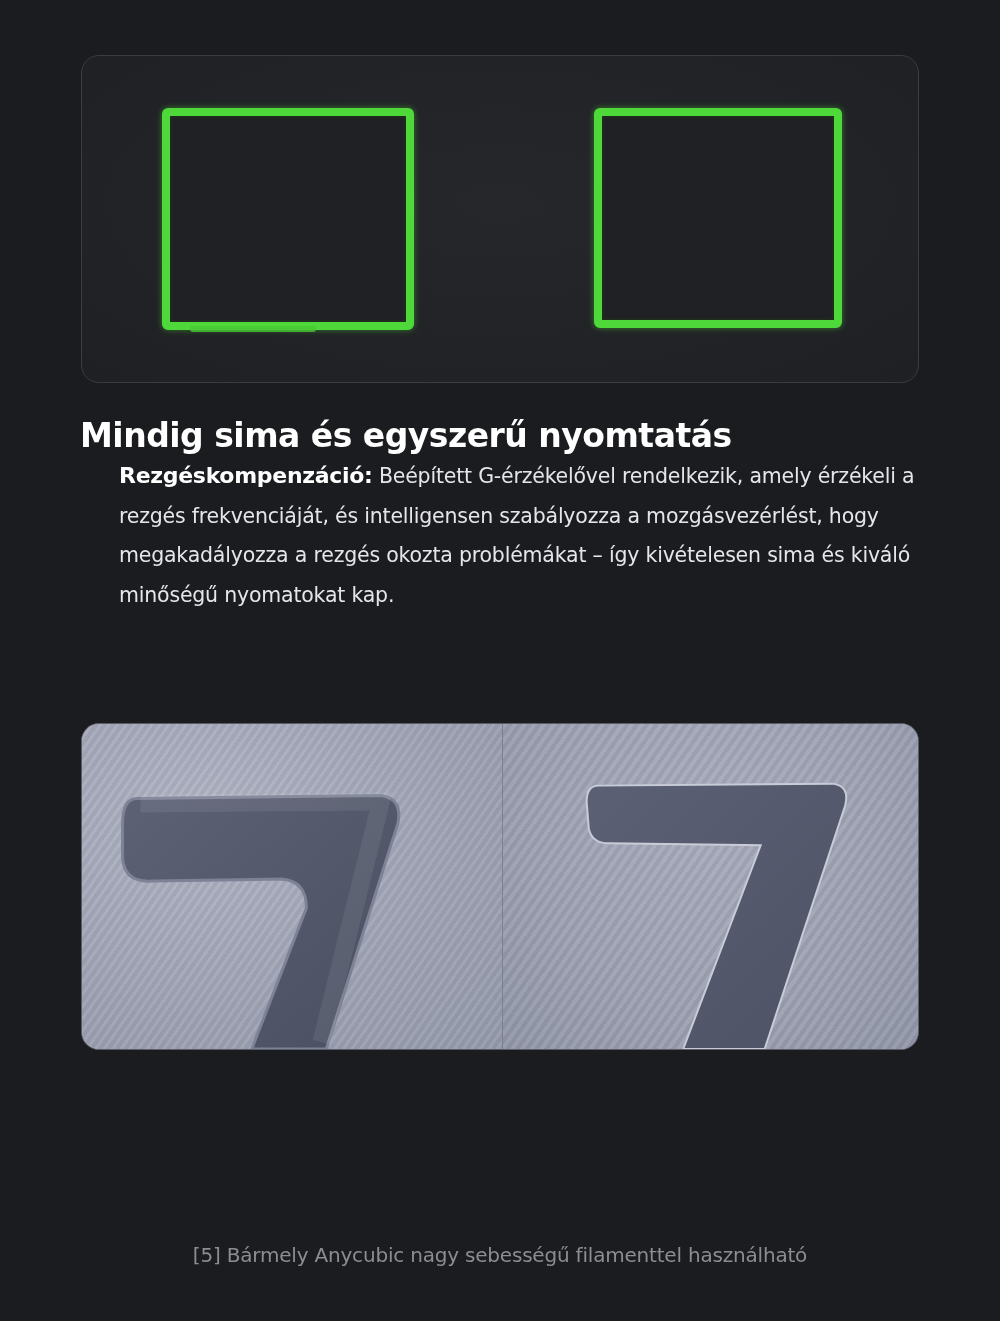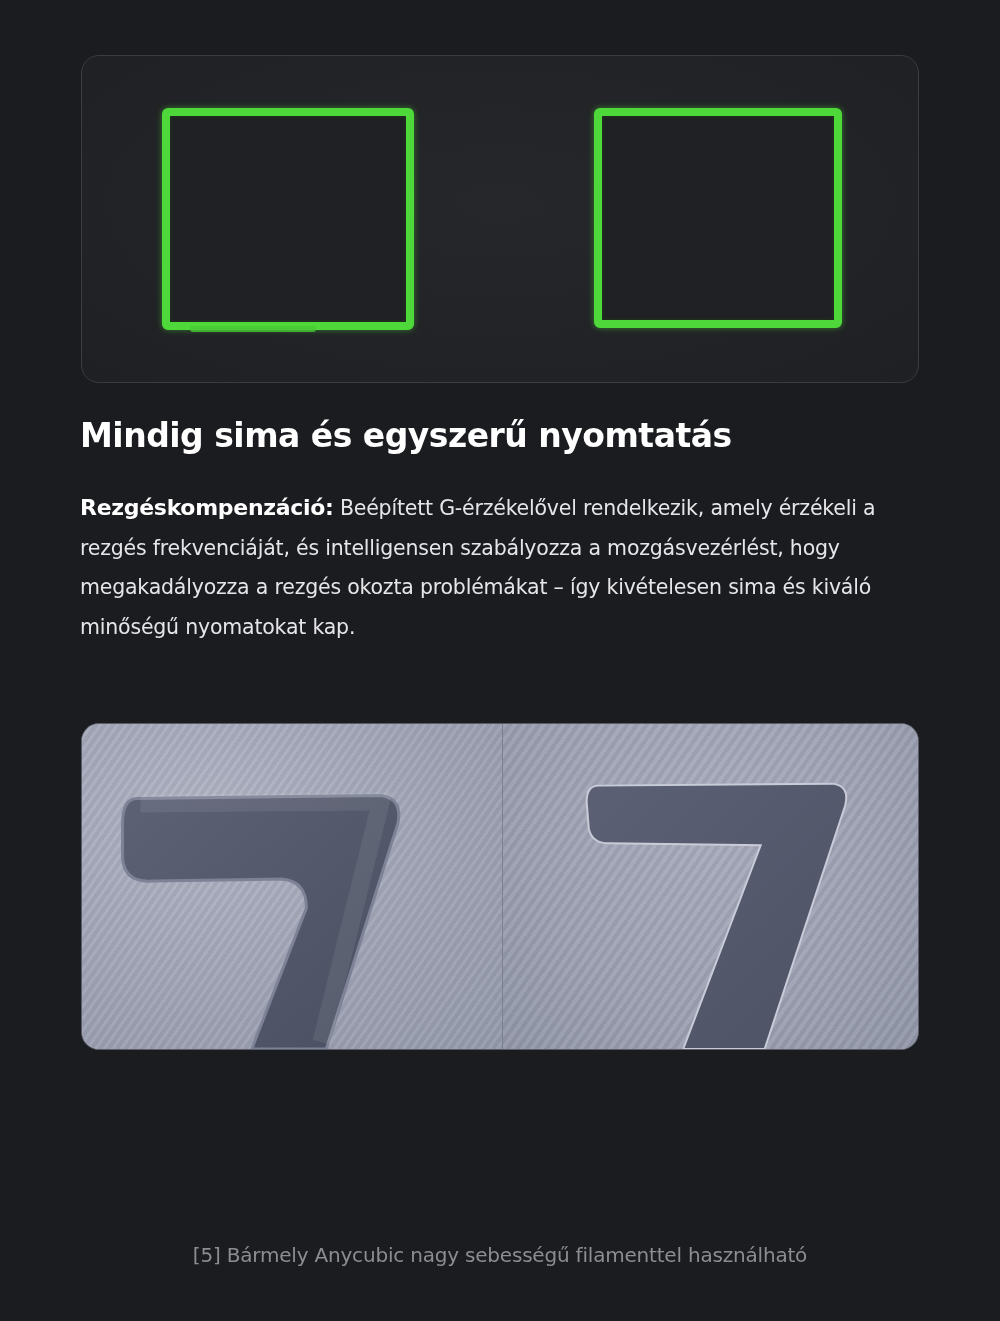--- a/index.html
+++ b/index.html
@@ -72,21 +72,21 @@
       color: #e6e6e8;
       font-weight: normal;
       letter-spacing: -0.2px;
     }
     .para .lead {
       font-weight: bold;
       color: #ffffff;
       font-size: 22px;
       letter-spacing: -0.3px;
     }
-    .para-1 { top: 488px; }
+    .para-1 { top: 456px; margin-left: 39px; }
     .para-2 { top: 1074px; }
 
     
     .img-sevens {
       top: 723px;
       height: 327px;
       background: #9ea2b4;
       border: 1px solid #5a5d68;
     }
     .half {

